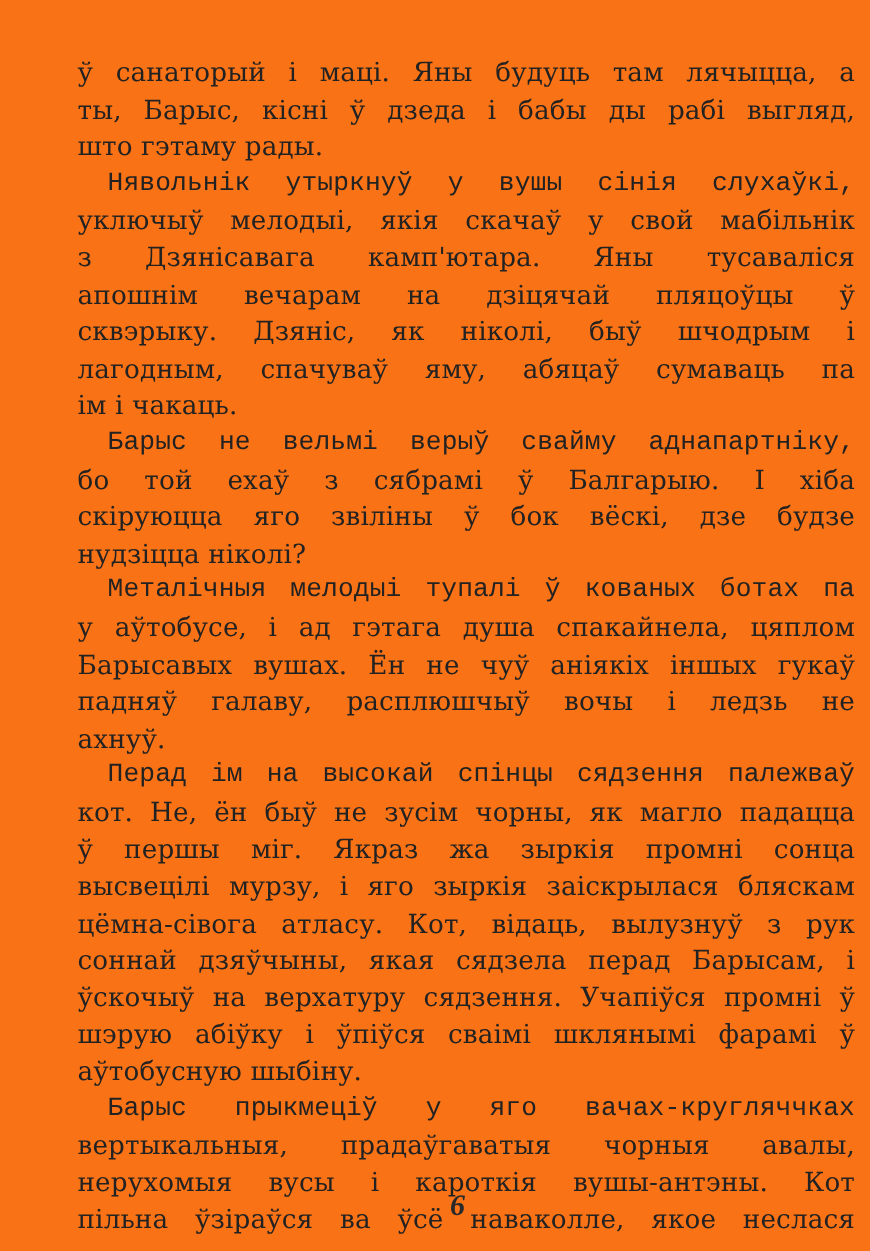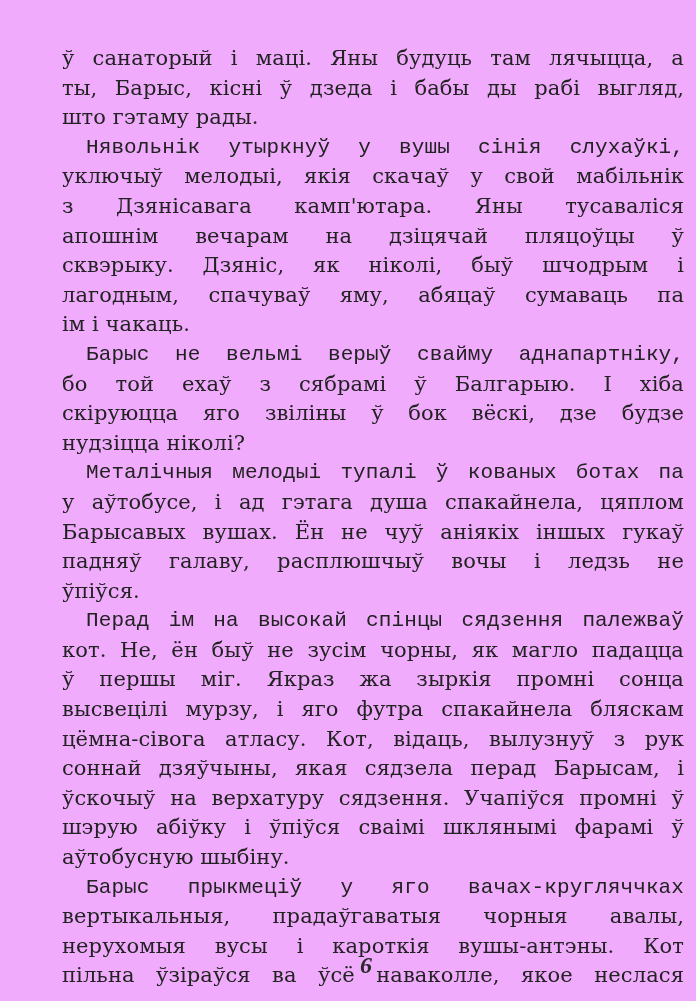--- a/index.html
+++ b/index.html
@@ -12,21 +12,21 @@
       height: 1001px;
       position: relative;
       overflow: hidden;
       font-family: "DejaVu Serif", "Liberation Serif", serif;
       color: #222222;
     }
     .page {
       position: absolute;
       left: 0; top: 0;
       width: 696px; height: 1001px;
-      background: #f0abfc;
+      background: #f97316;
     }
     .text-block {
       position: absolute;
       left: 62px;
       top: 44px;
       width: 622px;
     }
     .line {
       display: block;
       height: 29.6px;
@@ -82,28 +82,28 @@
       <span class="line">бо той ехаў з сябрамі ў Балгарыю. І хіба</span>
       <span class="line">скіруюцца яго звіліны ў бок вёскі, дзе будзе</span>
       <span class="line last">нудзіцца ніколі?</span>
     </div>
 
     <div>
       <span class="line indent">Металічныя мелодыі тупалі ў кованых ботах па</span>
       <span class="line">у аўтобусе, і ад гэтага душа спакайнела, цяплом</span>
       <span class="line">Барысавых вушах. Ён не чуў аніякіх іншых гукаў</span>
       <span class="line">падняў галаву, расплюшчыў вочы і ледзь не</span>
-      <span class="line last">ўпіўся.</span>
+      <span class="line last">ахнуў.</span>
     </div>
 
     <div>
       <span class="line indent">Перад ім на высокай спінцы сядзення палежваў</span>
       <span class="line">кот. Не, ён быў не зусім чорны, як магло падацца</span>
       <span class="line">ў першы міг. Якраз жа зыркія промні сонца</span>
-      <span class="line">высвецілі мурзу, і яго футра спакайнела бляскам</span>
+      <span class="line">высвецілі мурзу, і яго зыркія заіскрылася бляскам</span>
       <span class="line">цёмна-сівога атласу. Кот, відаць, вылузнуў з рук</span>
       <span class="line">соннай дзяўчыны, якая сядзела перад Барысам, і</span>
       <span class="line">ўскочыў на верхатуру сядзення. Учапіўся промні ў</span>
       <span class="line">шэрую абіўку і ўпіўся сваімі шклянымі фарамі ў</span>
       <span class="line last">аўтобусную шыбіну.</span>
     </div>
 
     <div>
       <span class="line indent">Барыс прыкмеціў у яго вачах-кругляччках</span>
       <span class="line">вертыкальныя, прадаўгаватыя чорныя авалы,</span>

